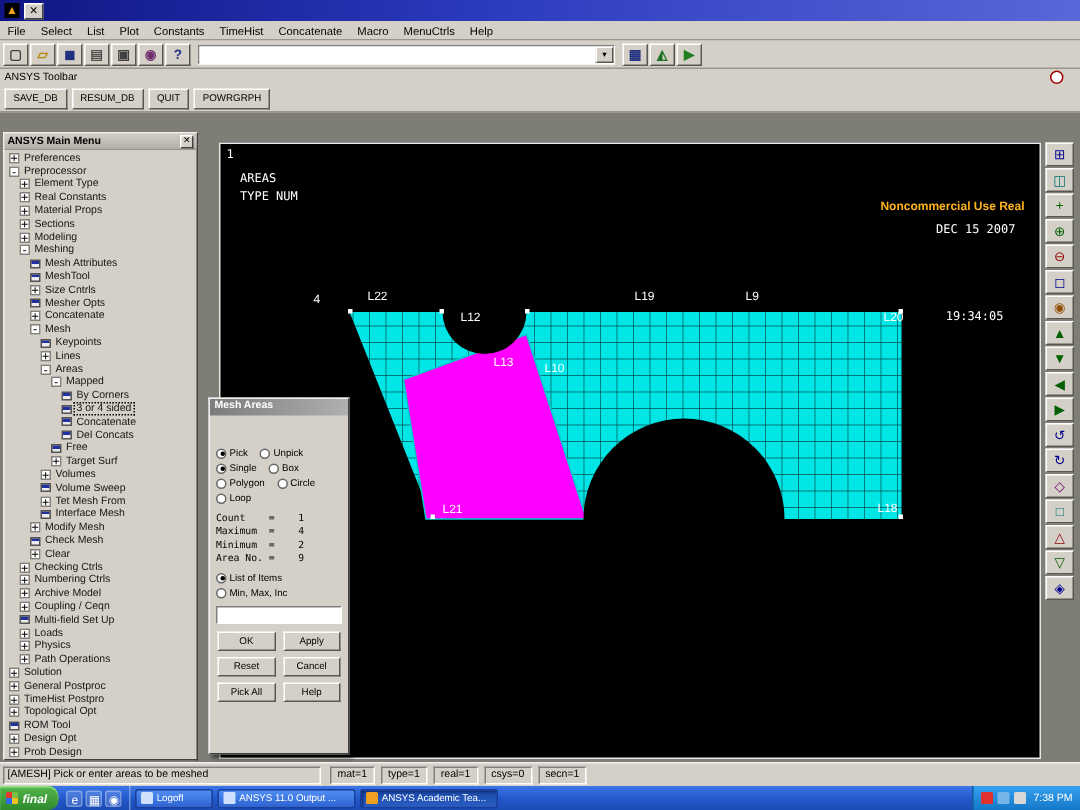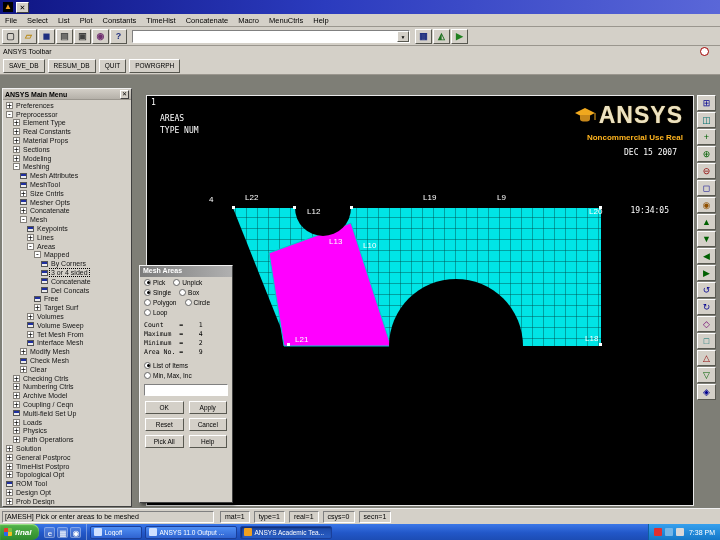--- a/index.html
+++ b/index.html
@@ -69,21 +69,21 @@
 
   
   .right-strip{position:absolute;left:697px;top:20px;width:20px;display:flex;flex-direction:column;}
   .rbtn{width:19px;height:16px;margin-bottom:1px;border:1px solid;border-color:#fff #585850 #585850 #fff;
     background:#d4d0c8;font-size:9px;line-height:14px;text-align:center;}
 
   
   .dialog{position:absolute;left:139px;top:190px;width:94px;height:238px;background:#d4d0c8;
     border:1px solid;border-color:#f0f0f0 #404040 #404040 #f0f0f0;box-shadow:2px 2px 3px rgba(0,0,0,.55);}
   .dlg-title{height:11px;background:linear-gradient(90deg,#7c7c7c,#b0b0b0);color:#fff;font-size:7px;font-weight:bold;padding:1px 3px;}
-  .dlg-body{padding:0 4px 0 4px;}
+  .dlg-body{padding:20px 4px 0 4px;}
   .drow{display:flex;gap:8px;height:10px;align-items:center;}
   .ropt{display:flex;align-items:center;gap:2px;font-size:6.5px;color:#000;}
   .radio{width:7px;height:7px;border-radius:50%;background:#fff;border:1px solid #666;position:relative;flex:none;}
   .radio.on::after{content:"";position:absolute;left:1.5px;top:1.5px;width:3px;height:3px;border-radius:50%;background:#000;}
   .stats{margin:4px 0 3px 0;}
   .stat{font-family:"DejaVu Sans Mono",monospace;font-size:6.5px;white-space:pre;height:9px;color:#000;}
   .lrows{margin:2px 0;}
   .dlg-input{width:84px;height:12px;background:#fff;border:1px solid;border-color:#808080 #fff #fff #808080;
     margin:4px 0 5px 0;font-size:7px;display:block;outline:none;}
   .dlg-btns{display:grid;grid-template-columns:1fr 1fr;gap:4px 5px;padding:0 1px;}
@@ -417,28 +417,20 @@
           <text x="442" y="118">L20</text>
           <text x="182" y="148">L13</text>
           <text x="216" y="152">L10</text>
           <text x="148" y="246">L21</text>
           <text x="438" y="245">L18</text>
         </g>
     </svg>
     <span class="gtext" style="left:4px;top:2px;">1</span>
     <span class="gtext" style="left:13px;top:18px;">AREAS</span>
     <span class="gtext" style="left:13px;top:30px;">TYPE NUM</span>
-    <div class="logo">
-      <svg width="22" height="17" viewBox="0 0 22 17">
-        <polygon points="11,1 21,6 11,11 1,6" fill="#f0a81e"></polygon>
-        <path d="M6 8 v4 a5 2.6 0 0 0 10 0 v-4 z" fill="#c8881a"></path>
-        <line x1="21" y1="6" x2="21" y2="13" stroke="#f0a81e" stroke-width="1"></line>
-      </svg>
-      <span class="logo-text">ANSYS</span>
-    </div>
     <span class="nonc">Noncommercial Use Real</span>
     <span class="gdate">DEC 15 2007</span>
     <span class="gtime">19:34:05</span>
   </div>
 
   <div class="right-strip" id="right-strip">
       <div class="rbtn" style="color: rgb(0, 0, 144);">⊞</div>
       <div class="rbtn" style="color: rgb(0, 112, 112);">◫</div>
       <div class="rbtn" style="color: rgb(0, 96, 0);">+</div>
       <div class="rbtn" style="color: rgb(0, 96, 0);">⊕</div>

